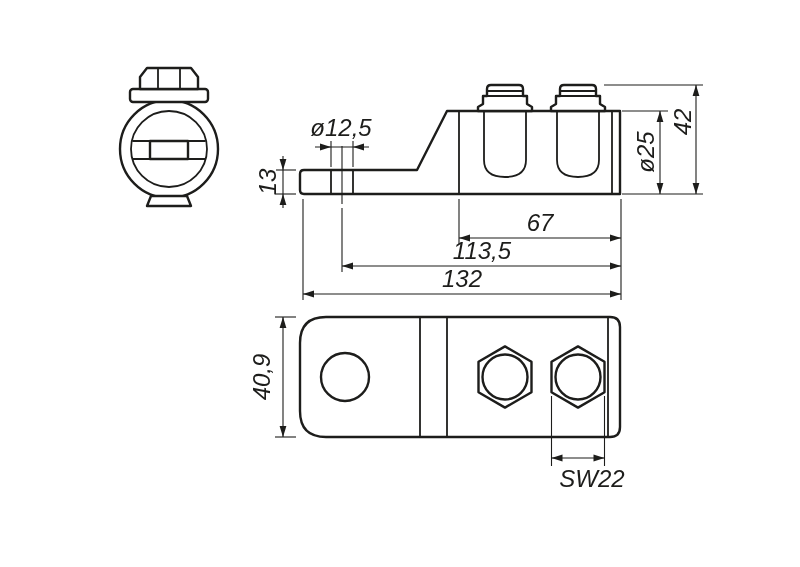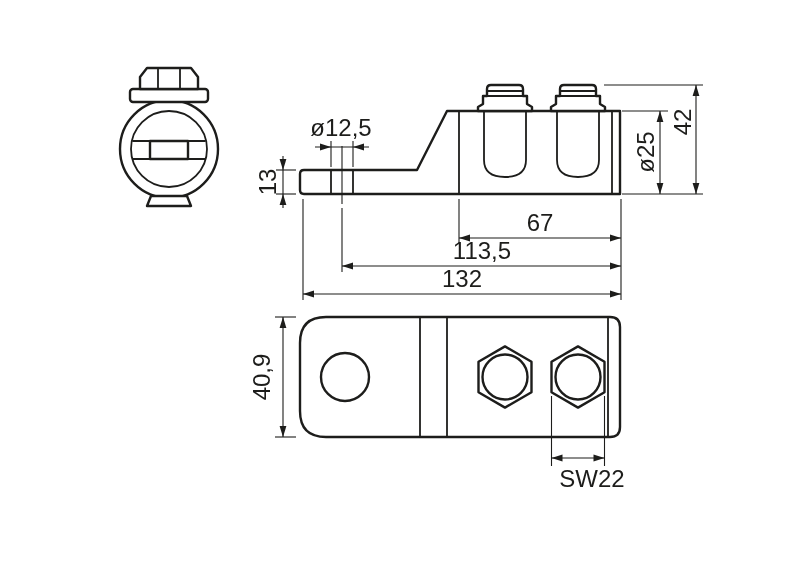--- a/index.html
+++ b/index.html
@@ -2,20 +2,21 @@
 <html style="--ln: #1d1d1b; --bg: #ffffff;"><head>
 <meta charset="utf-8">
 <style>
   :root { --ln: #1d1d1b; --bg: #ffffff; }
   html,body { margin:0; padding:0; }
   .stage {
     position: relative;
     width: 800px; height: 489px;
     background: var(--bg);
     overflow: hidden;
+    font-style: italic;
   }
   svg { display:block; }
   .o  { fill:none; stroke:var(--ln); stroke-width:2.4; stroke-linejoin:round; stroke-linecap:round; }
   .o2 { fill:none; stroke:var(--ln); stroke-width:1.8; stroke-linejoin:round; stroke-linecap:round; }
   .t  { fill:none; stroke:var(--ln); stroke-width:1.1; }
   .ar { fill:var(--ln); stroke:none; }
   .wf { fill:var(--bg); stroke:var(--ln); stroke-width:2.4; stroke-linejoin:round; }
   text {
     font-family:"Liberation Sans", sans-serif;
     font-size:24px;

